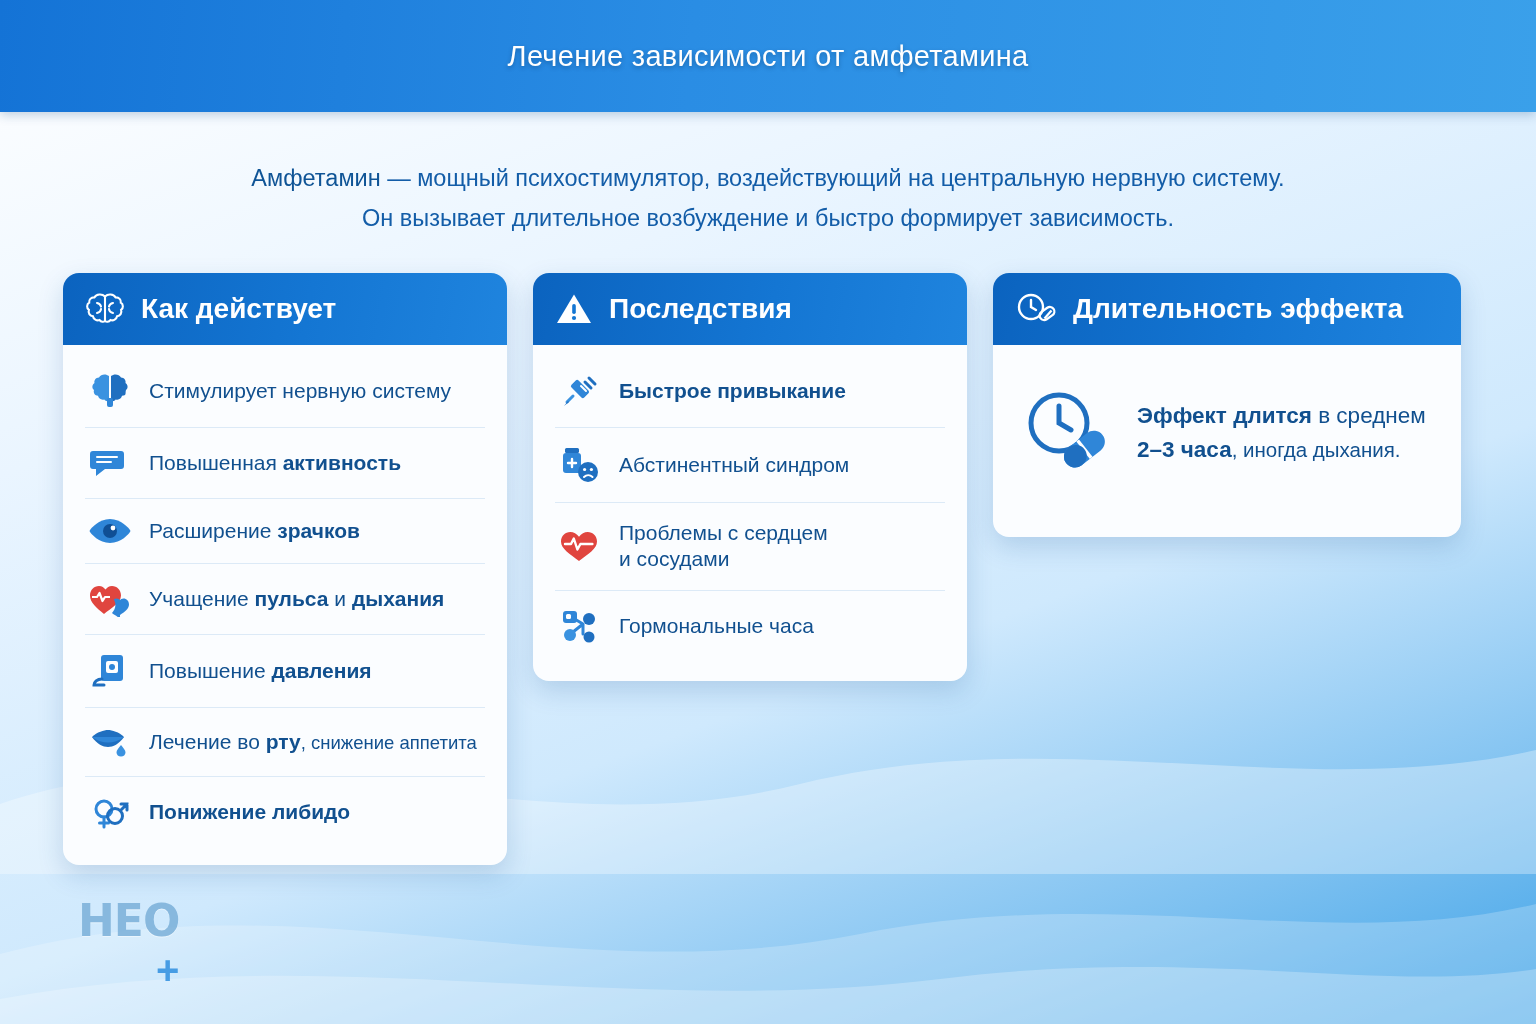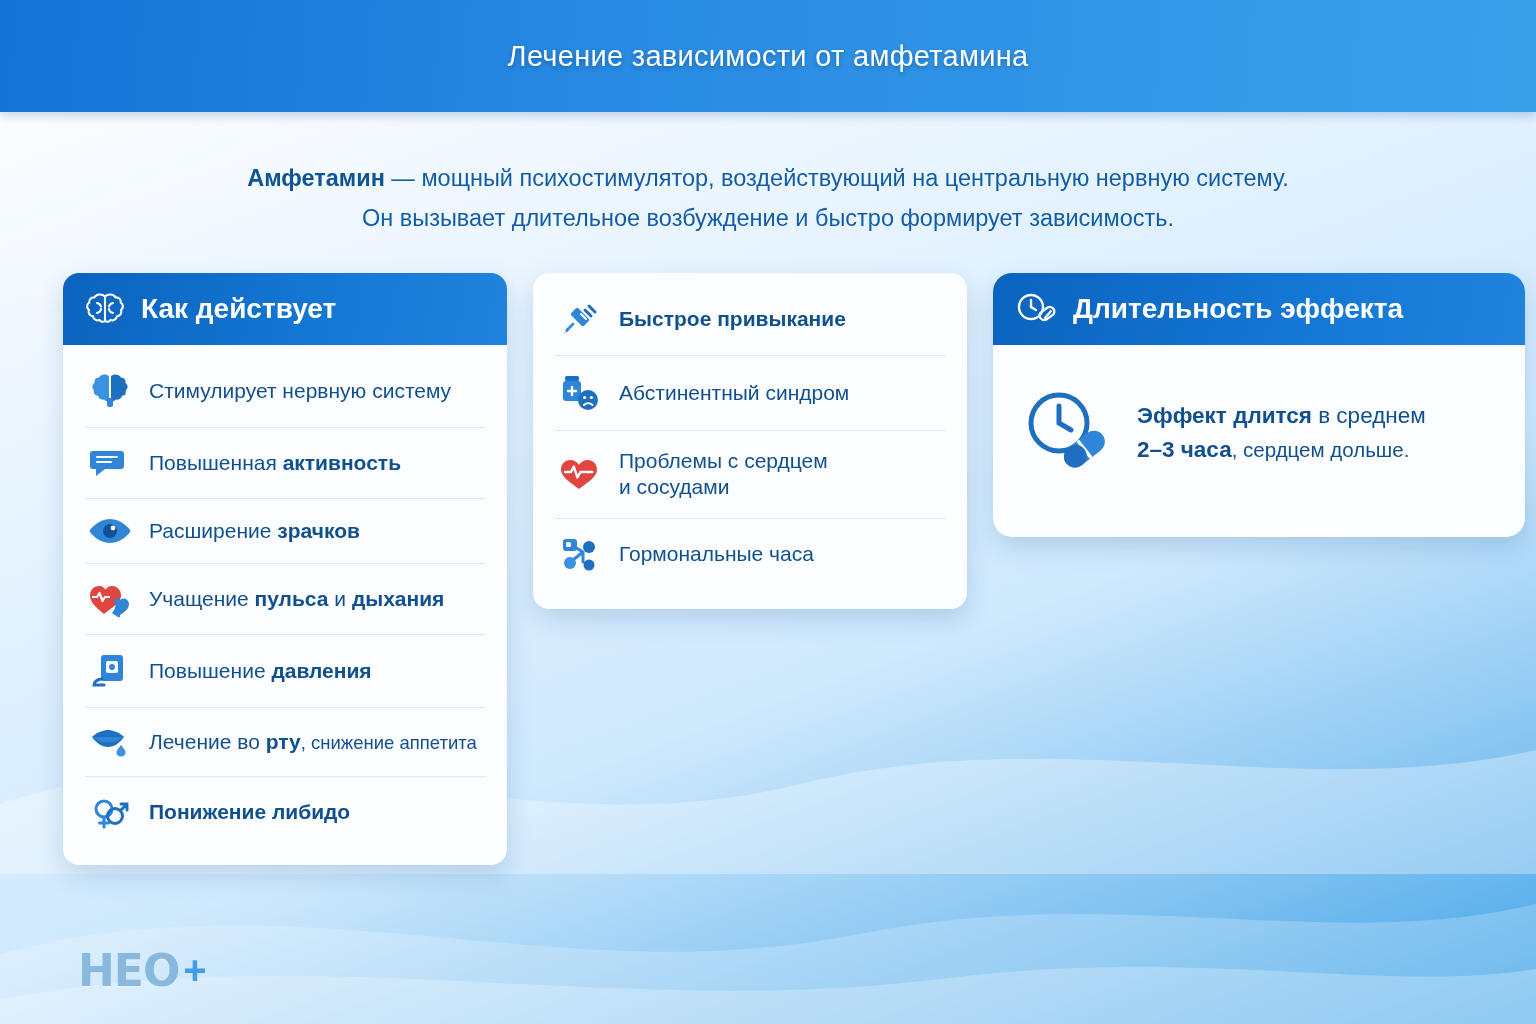--- a/index.html
+++ b/index.html
@@ -52,21 +52,21 @@
   #intro {
     position: relative;
     z-index: 4;
     margin: 46px auto 0;
     width: 1290px;
     text-align: center;
     color: #135da8;
     font-size: 23.5px;
     line-height: 1.72;
   }
-  #intro .lead-strong { font-weight: bold; color: #0f5496; }
+  #intro .lead-strong { font-weight: normal; color: #0f5496; }
 
   
   #columns {
     position: relative;
     z-index: 4;
     margin: 34px auto 0;
     width: 1410px;
     display: flex;
     gap: 26px;
     align-items: flex-start;
@@ -74,21 +74,21 @@
 
   .card {
     background: #fbfdff;
     border-radius: 16px;
     box-shadow: 0 10px 26px rgba(18, 80, 145, .18);
     overflow: hidden;
     flex: 0 0 auto;
   }
   .card.col1 { width: 444px; }
   .card.col2 { width: 434px; }
-  .card.col3 { width: 532px; border-radius: 19px; }
+  .card.col3 { width: 468px; }
 
   .card-head {
     height: 72px;
     background: linear-gradient(100deg, #0b63bf 0%, #1476d3 55%, #1f84de 100%);
     display: flex;
     align-items: center;
     gap: 16px;
     padding: 0 22px;
   }
   .card-head .head-icon { flex: 0 0 auto; display: flex; align-items: center; }
@@ -136,20 +136,21 @@
 
   
   #logo {
     position: absolute;
     left: 78px;
     bottom: 28px;
     z-index: 6;
     display: flex;
     align-items: flex-end;
     gap: 4px;
+    flex-direction: column;
   }
   #logo .logo-text {
     font-family: "DejaVu Sans", sans-serif;
     font-size: 44px;
     font-weight: bold;
     letter-spacing: -1px;
     color: #6fa8d4;
     opacity: .75;
     text-shadow: 0 1px 0 rgba(255,255,255,.6);
   }
@@ -305,20 +306,30 @@
           </span>
           <span class="row-text">
             <b>Понижение либидо</b>
           </span>
         </div>
 
       </div>
     </div>
 
     <div class="card col2">
+      <div class="card-head">
+        <span class="head-icon">
+          <svg width="38" height="36" viewBox="0 0 38 36">
+            <path d="M19 3.5L36 32H2L19 3.5z" fill="#ffffff"></path>
+            <rect x="17.2" y="13" width="3.6" height="10" rx="1.8" fill="#1476d3"></rect>
+            <circle cx="19" cy="27" r="2.1" fill="#1476d3"></circle>
+          </svg>
+        </span>
+        <span class="head-title">Последствия</span>
+      </div>
       <div class="card-body">
 
         <div class="row">
           <span class="row-icon">
             <svg width="42" height="38" viewBox="0 0 42 38">
               <g stroke="#1f6fc0" stroke-width="3" stroke-linecap="round" fill="none">
                 <path d="M30 6l6 6"></path>
                 <path d="M26 10l6 6"></path>
               </g>
               <rect x="12" y="12" width="18" height="10" rx="2" transform="rotate(45 21 17)" fill="#2f86d8"></rect>
@@ -404,21 +415,21 @@
             <circle cx="40" cy="38" r="28" fill="none" stroke="#1f6fc0" stroke-width="5"></circle>
             <path d="M40 21v17l12 7" fill="none" stroke="#1f6fc0" stroke-width="5" stroke-linecap="round"></path>
             <g transform="rotate(-38 64 64)">
               <rect x="42" y="54" width="46" height="22" rx="11" fill="#2f86d8"></rect>
               <path d="M65 54v22" stroke="#ffffff" stroke-width="3.4"></path>
               <rect x="42" y="54" width="23" height="22" rx="11" fill="#1f6fc0"></rect>
             </g>
           </svg>
         </span>
         <span class="duration-text">
-          <b>Эффект длится</b><span> в среднем</span><br><b>2–3 часа</b><span class="sm">, сердцем дольше.</span>
+          <b>Эффект длится</b><span> в среднем</span><br><b>2–3 часа</b><span class="sm">, иногда дыхания.</span>
         </span>
       </div>
     </div>
 
   </div>
 
   <div id="logo">
     <span class="logo-text">HEO</span>
     <span class="logo-plus">+</span>
   </div>

